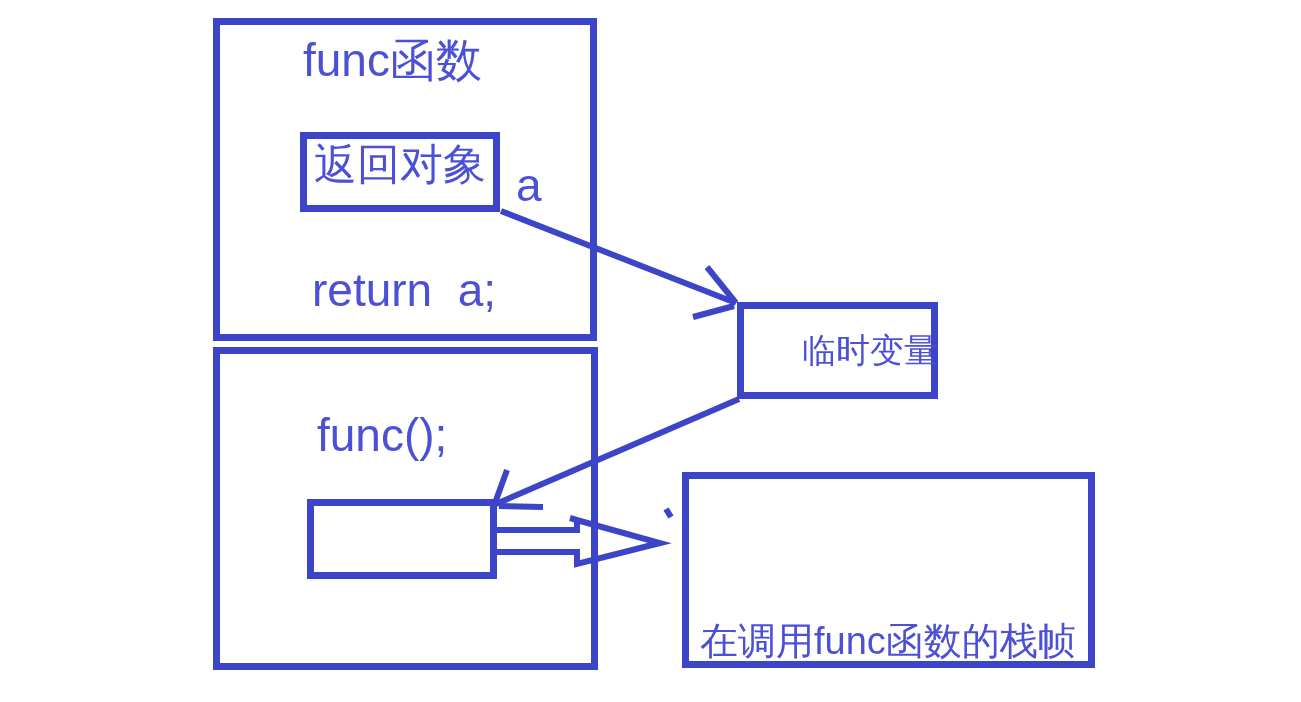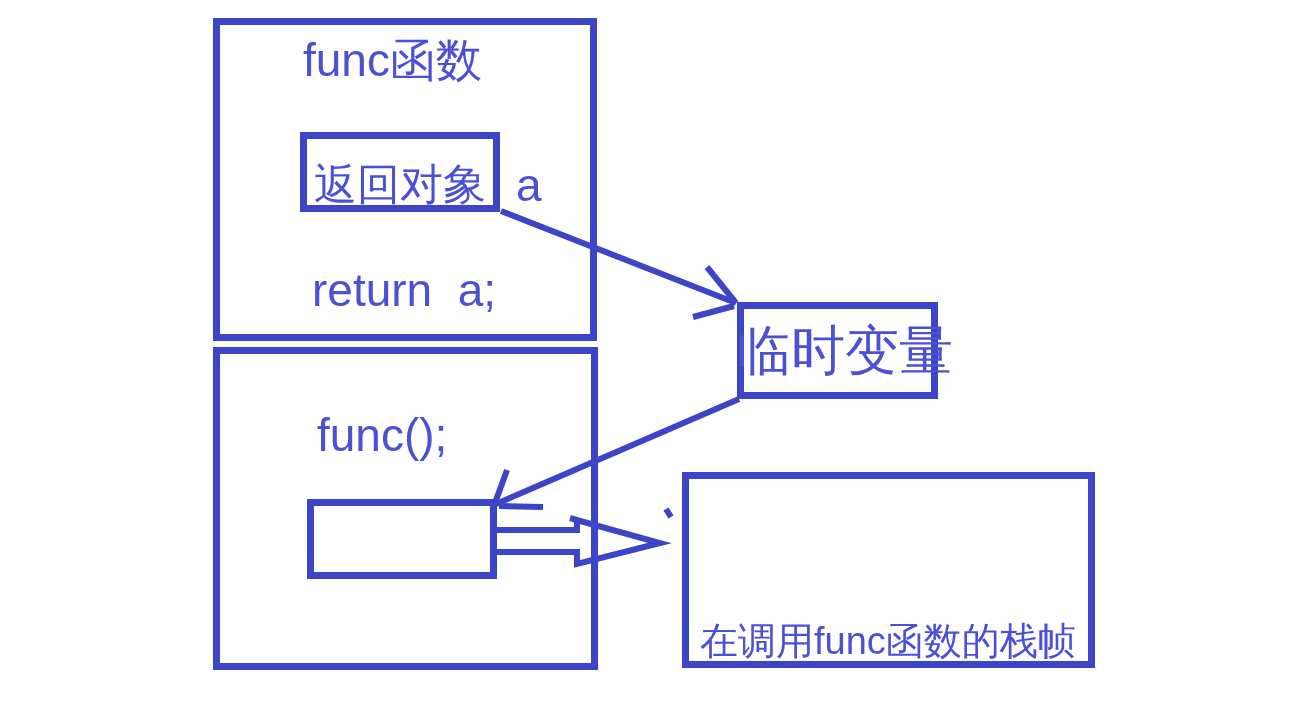--- a/index.html
+++ b/index.html
@@ -22,26 +22,26 @@
     white-space:pre;
   }
   #func-box   {left:213px;top:18px; width:384px;height:323px;}
   #main-box   {left:213px;top:347px;width:385px;height:323px;}
   #retobj-box {left:300px;top:132px;width:200px;height:80px;}
   #slot-box   {left:307px;top:499px;width:190px;height:80px;}
   #temp-box   {left:737px;top:302px;width:201px;height:97px;}
   #note-box   {left:682px;top:472px;width:413px;height:196px;}
 
   #func-title {left:303px;top:30px; font-size:46px;}
-  #retobj-label{left:300px;top:144px;width:200px;height:80px;line-height:80px;text-align:center;font-size:43px;}
+  #retobj-label{left:300px;top:124px;width:200px;height:80px;line-height:80px;text-align:center;font-size:43px;}
   #a-label    {left:516px;top:158px;font-size:46px;}
   #return-stmt{left:312px;top:263px;font-size:46px;}
   #main-title {left:308px;top:360px;font-size:46px;}
   #func-call  {left:317px;top:408px;font-size:46px;}
-  #temp-label {left:737px;top:302px;width:201px;height:97px;line-height:97px;text-align:center;font-size:54px;}
+  #temp-label {left:737px;top:302px;width:201px;height:97px;line-height:97px;text-align:right;font-size:34px;}
   #note-text  {left:700px;top:479px;font-size:38px;line-height:65px;}
 
   .overlay{
     position:absolute;left:0;top:0;width:1301px;height:702px;
     pointer-events:none;
   }
   .overlay line,.overlay path{
     stroke:var(--line,#3c44c7);
     stroke-width:6;
     fill:none;

